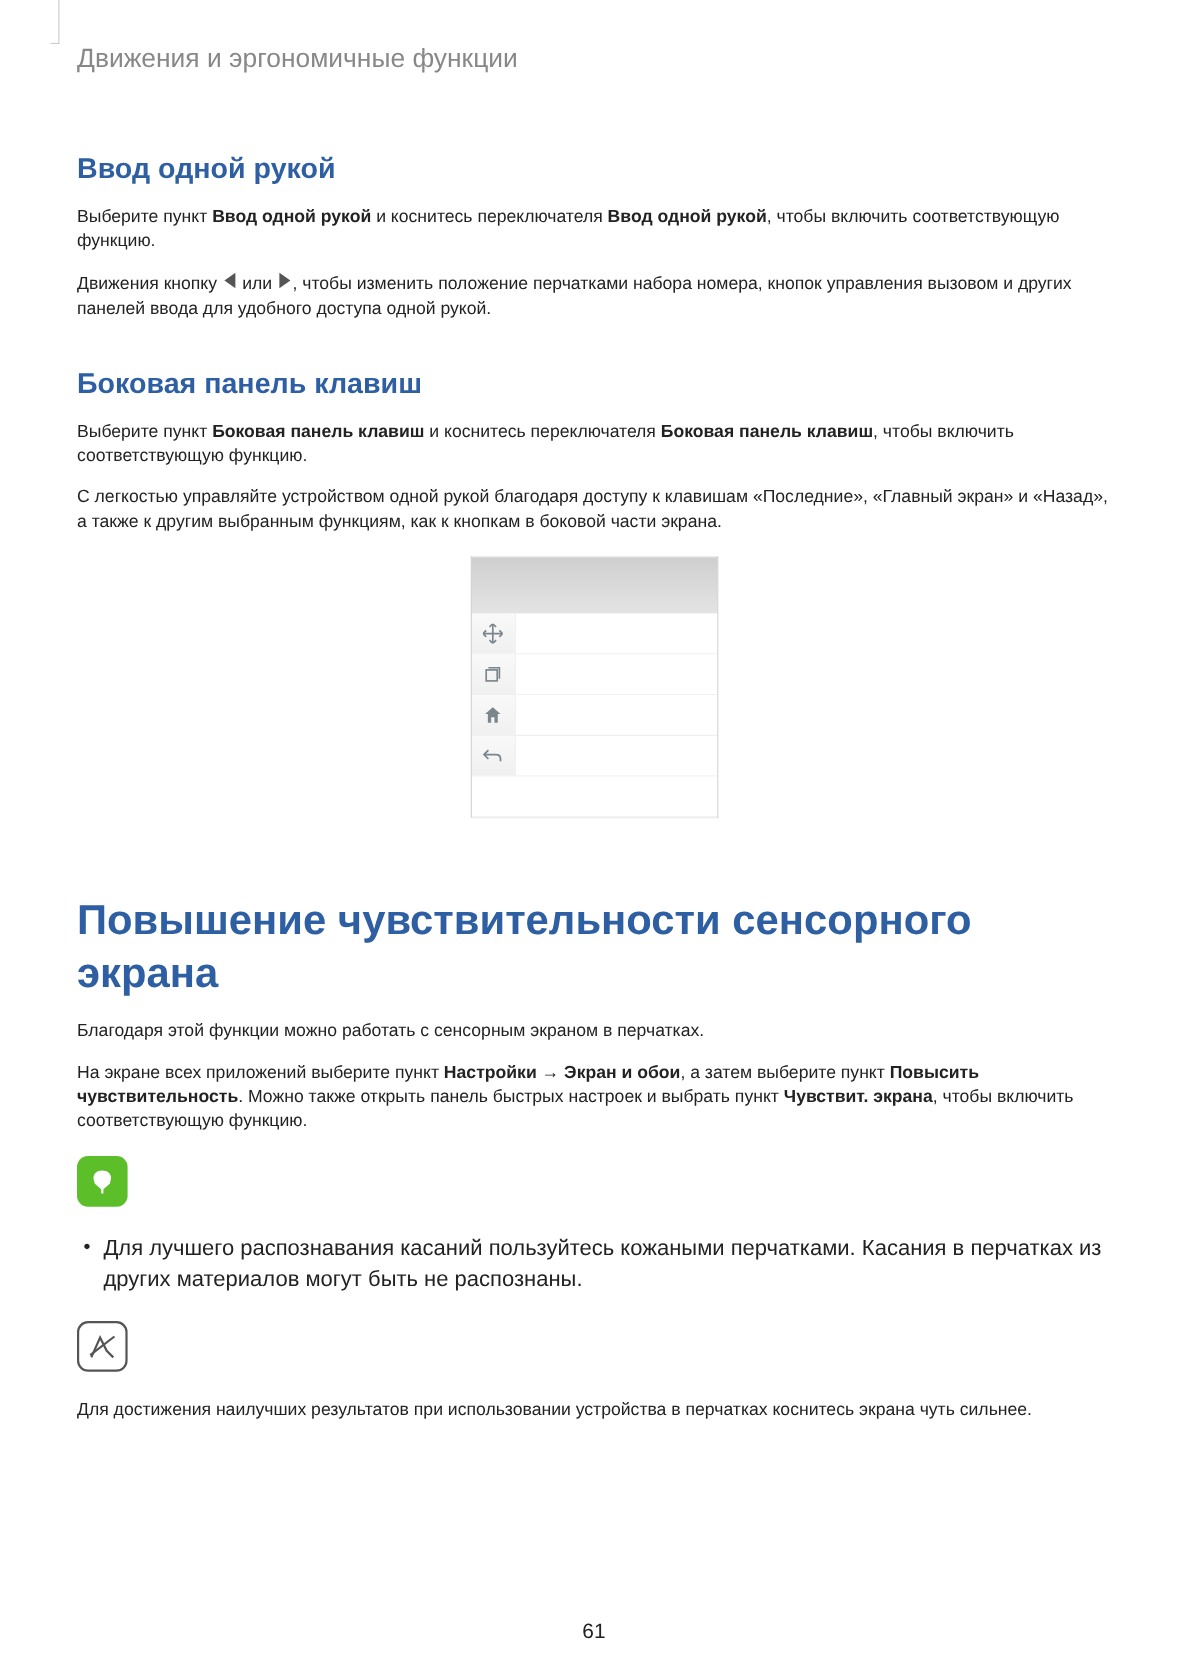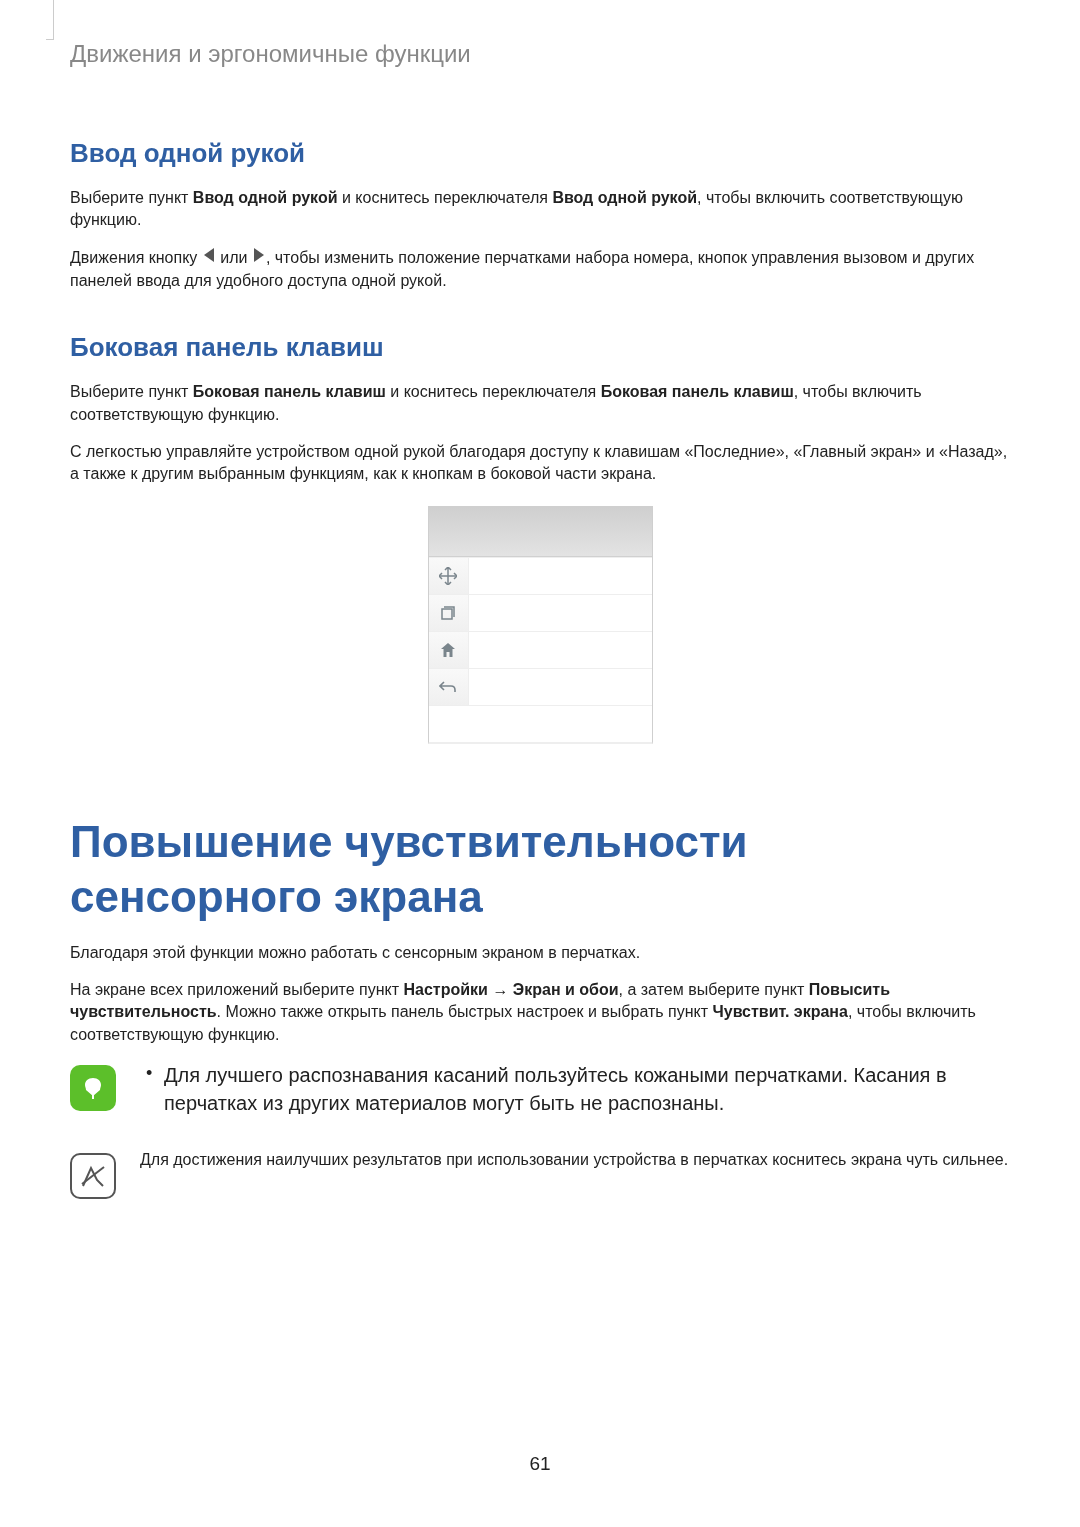--- a/index.html
+++ b/index.html
@@ -75,30 +75,31 @@
     }
     .device-mock-row .content-cell {
       flex: 1;
       background: #fff;
     }
     .device-mock-row.last .btn-cell {
       border-right: none;
       background: #fff;
     }
     .big-heading {
-      font-size: 44px;
+      font-size: 38px;
       font-weight: bold;
       color: #2f5fa3;
       line-height: 1.25;
       margin-bottom: 18px;
     }
     .info-block {
       display: flex;
       gap: 24px;
       margin-top: 10px;
+      flex-direction: column;
     }
     .info-icon-col {
       width: 46px;
       flex: none;
       margin-top: 4px;
     }
     .info-text-col { flex: 1; }
     .bullets {
       list-style: none;
     }
@@ -112,21 +113,21 @@
     .bullets li::before {
       content: "•";
       position: absolute;
       left: 6px;
       top: 0;
       color: #222;
       font-size: 18px;
     }
     .page-number {
       position: absolute;
-      bottom: 52px;
+      bottom: 32px;
       left: 0;
       width: 100%;
       text-align: center;
       font-size: 19px;
       color: #222;
     }
     .green-badge {
       width: 46px;
       height: 46px;
       border-radius: 10px;
@@ -239,21 +240,21 @@
         </svg>
     </div>
   </div>
   <div class="info-text-col">
     <ul class="bullets">
       <li>Для лучшего распознавания касаний пользуйтесь кожаными перчатками. Касания в перчатках из других материалов могут быть не распознаны.</li>
     </ul>
   </div>
 </div>
 
-<div class="info-block" style="margin-top:26px">
+<div class="info-block" style="margin-top:14px">
   <div class="info-icon-col">
     <div class="note-badge">
       <svg width="28" height="28" viewBox="0 0 28 28">
           <path d="M4 24 L12 6 L18 18 L24 24" fill="none" stroke="#555" stroke-width="2"></path>
           <line x1="3" y1="22" x2="25" y2="5" stroke="#555" stroke-width="2"></line>
         </svg>
     </div>
   </div>
   <div class="info-text-col">
     <p class="body-text" style="margin-bottom:0">Для достижения наилучших результатов при использовании устройства в перчатках коснитесь экрана чуть сильнее.</p>

